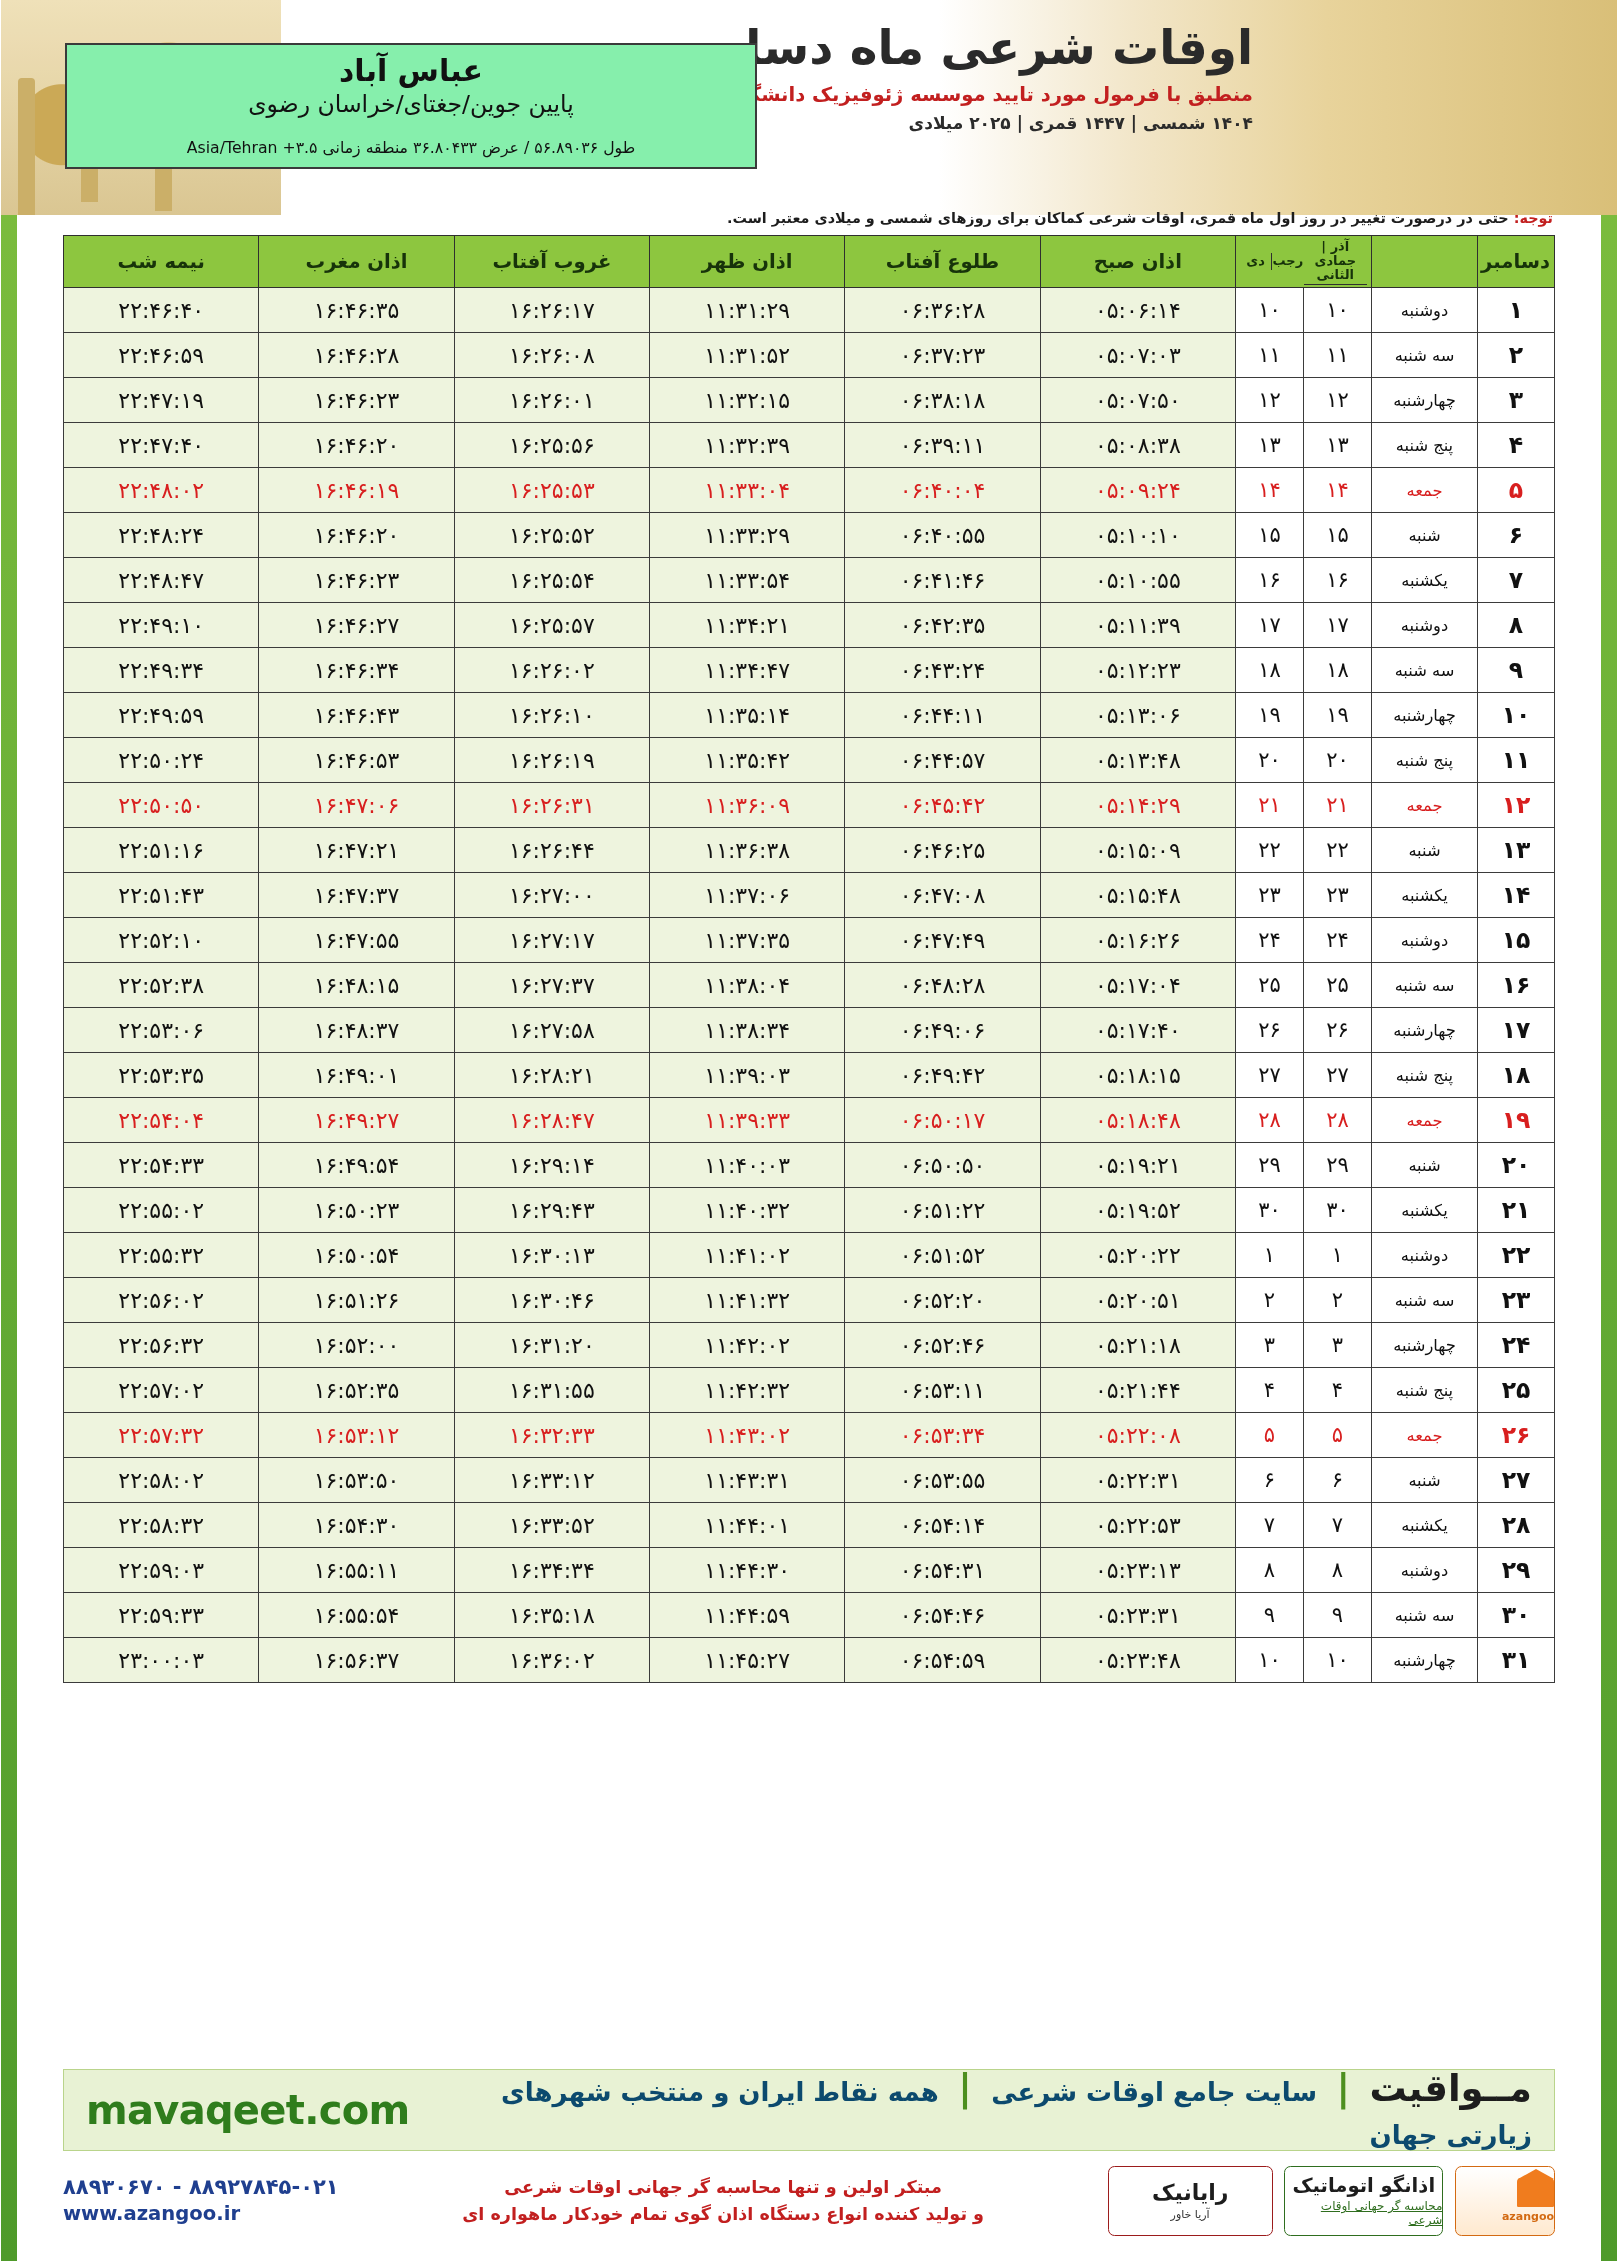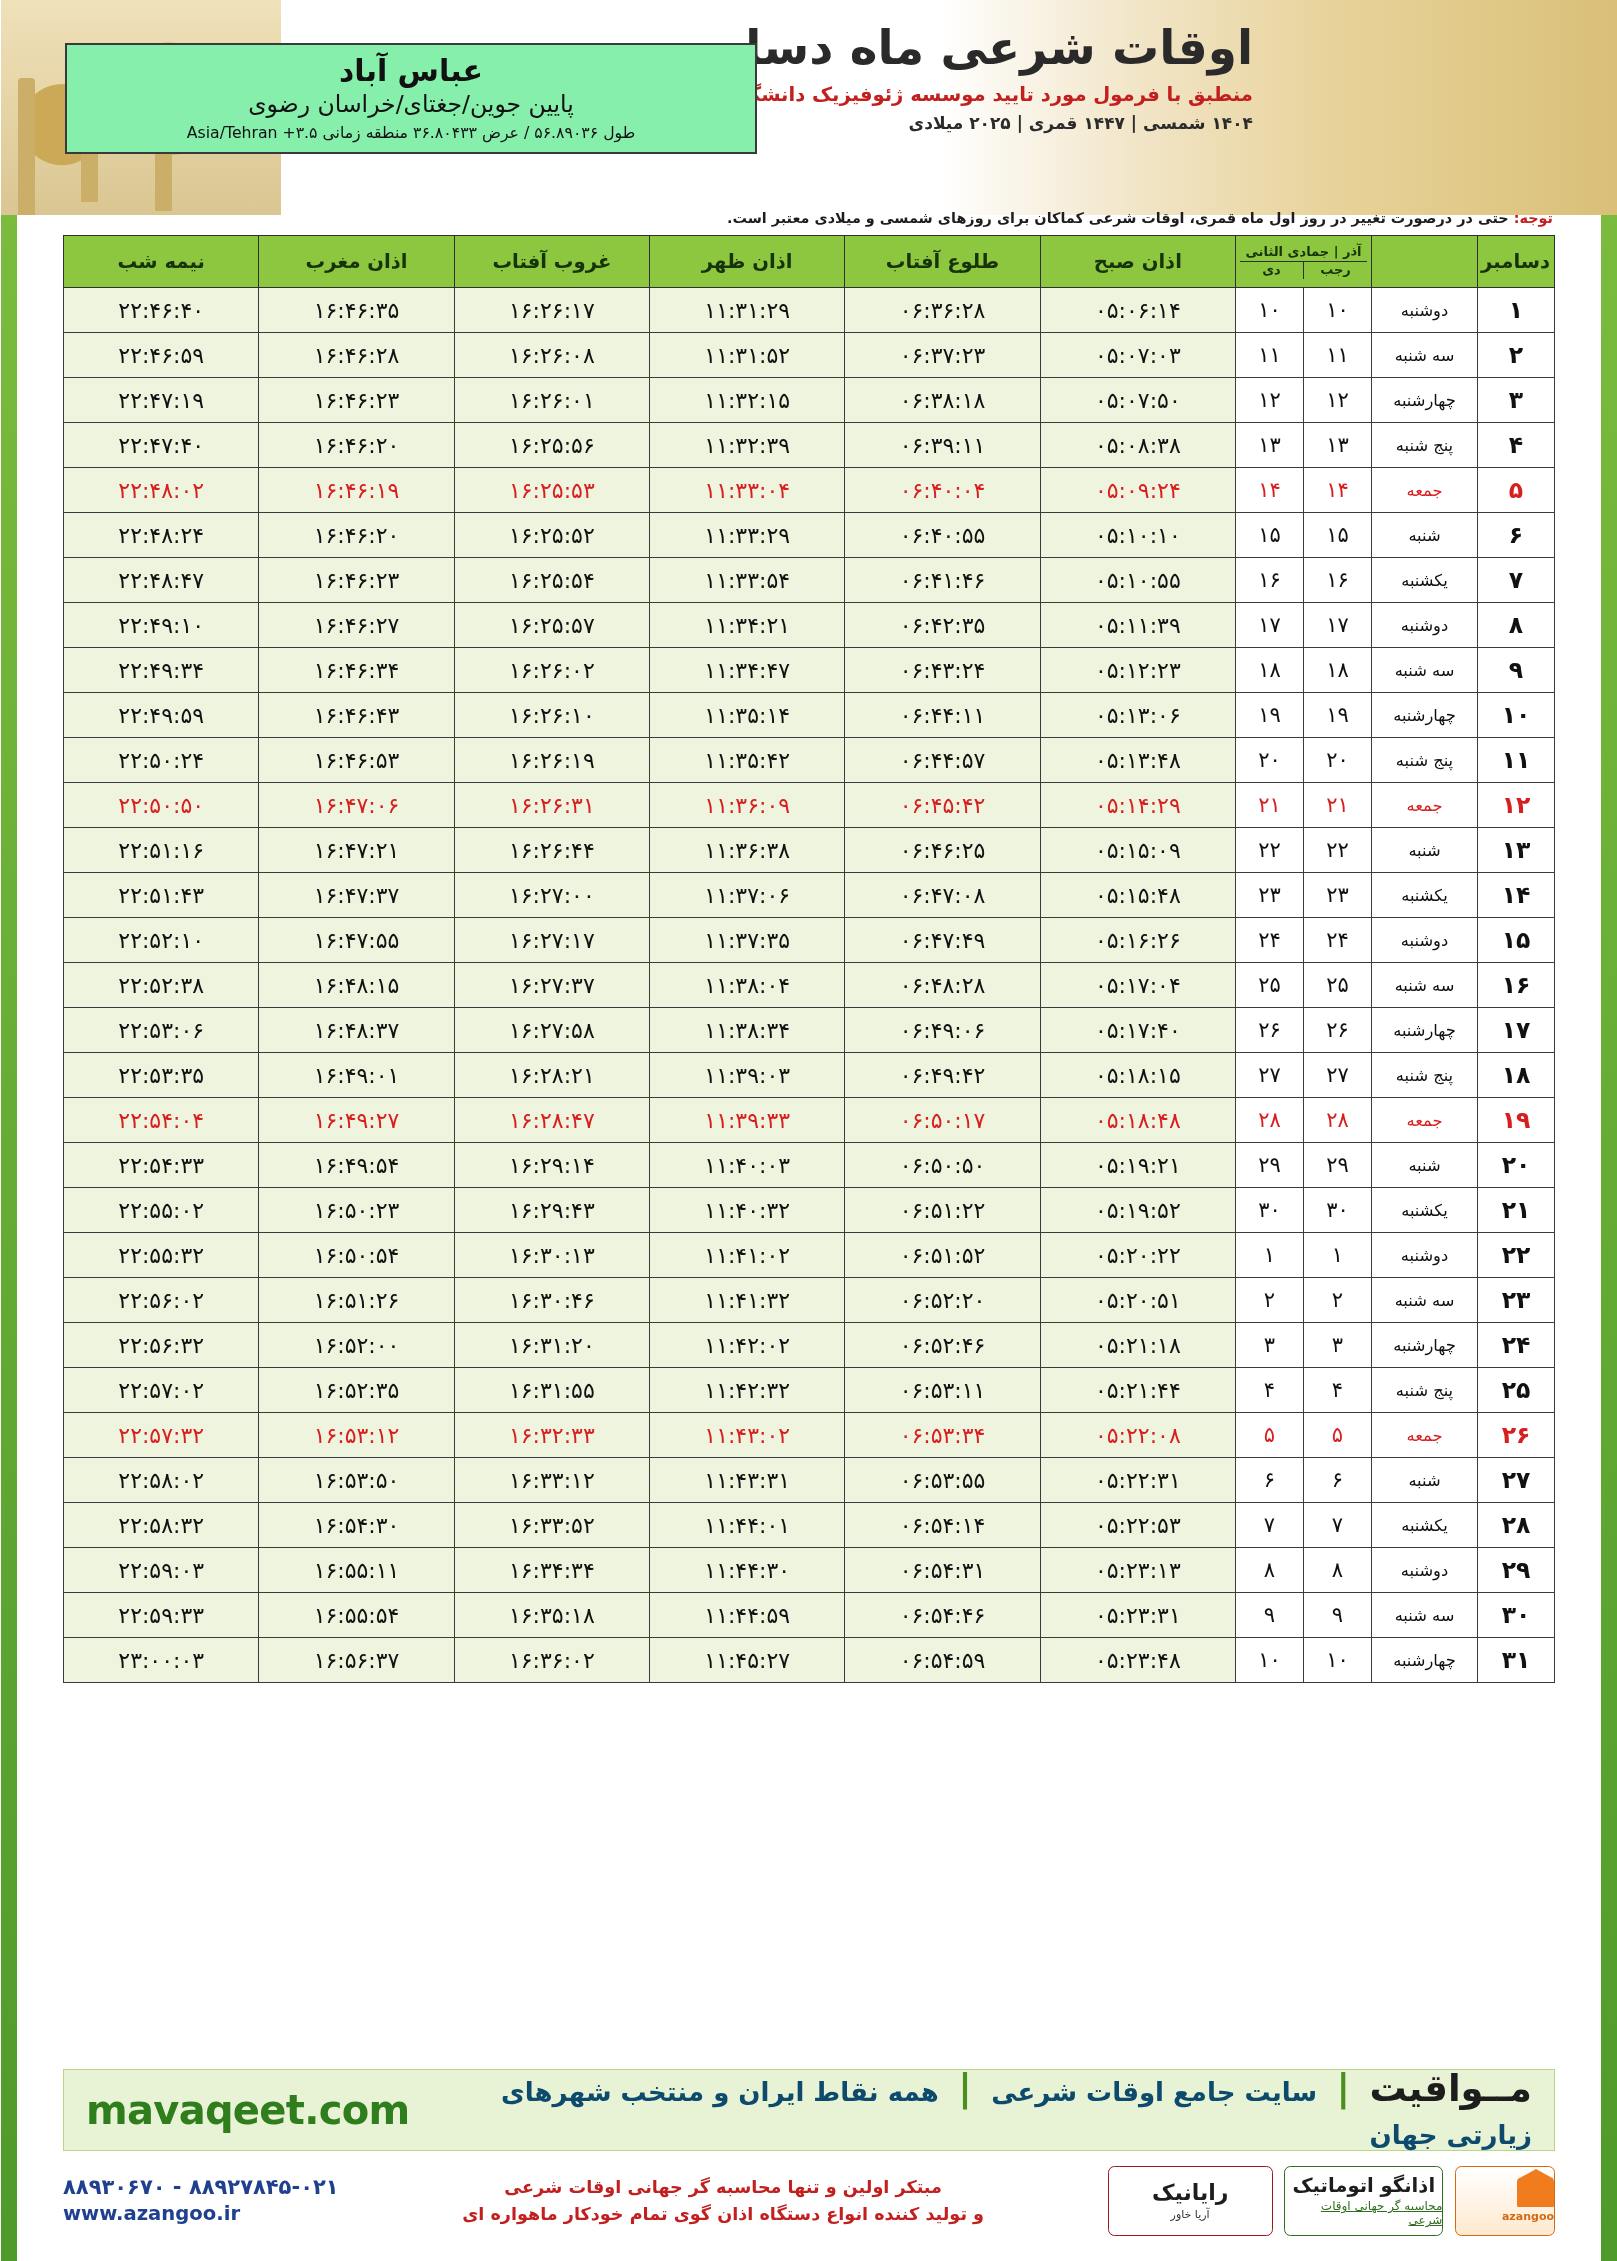--- a/index.html
+++ b/index.html
@@ -61,21 +61,21 @@
   }
 
   
   .city-box{
     position:absolute;right:auto;left:65px;top:43px;
     width:692px;border:2px solid #3a3a3a;background:#86efac;
     padding:9px 13px 10.4px;box-sizing:border-box;text-align:center;
   }
   .city-name{font-size:30px;font-weight:bold;color:#111;line-height:1.15;}
   .city-sub{font-size:23.5px;color:#111;margin-top:1px;}
-  .city-coords{font-size:15.7px;color:#111;margin-top:5px;direction:rtl;}
+  .city-coords{font-size:15.7px;color:#111;margin-top:20px;direction:rtl;}
 
   
   .note{
     position:absolute;top:210px;right:65px;left:65px;
     text-align:right;font-size:14.4px;color:#1d1d1d;font-weight:bold;
   }
   .note .note-label{color:#c21f1f;}
 
   
   .table-wrap{
@@ -86,21 +86,21 @@
     font-family:"DejaVu Sans","Liberation Sans",sans-serif;
   }
   thead th{
     background:#8dc63f;color:#17330a;
     border:1.3px solid #2f2f2f;
     font-size:19.6px;font-weight:bold;
     height:51px;padding:0 3.9px;
     text-align:center;
   }
   thead th.small{font-size:13.7px;line-height:1.1;}
-  .hdr-split{display:flex;flex-direction:column;align-items:center;justify-content:center;height:100%;}
+  .hdr-split{display:flex;flex-direction:row;align-items:center;justify-content:center;height:100%;}
   .hdr-split .top{font-size:13px;border-bottom:1.3px solid #2f2f2f;width:100%;padding:1.3px 0;}
   .hdr-split .bot{display:flex;width:100%;}
   .hdr-split .bot span{flex:1;font-size:13px;padding:1.3px 0;}
   .hdr-split .bot span + span{border-right:1.3px solid #2f2f2f;}
 
   tbody td{
     border:1.3px solid #3b3b3b;
     height:44px;
     text-align:center;
     font-size:22px;

